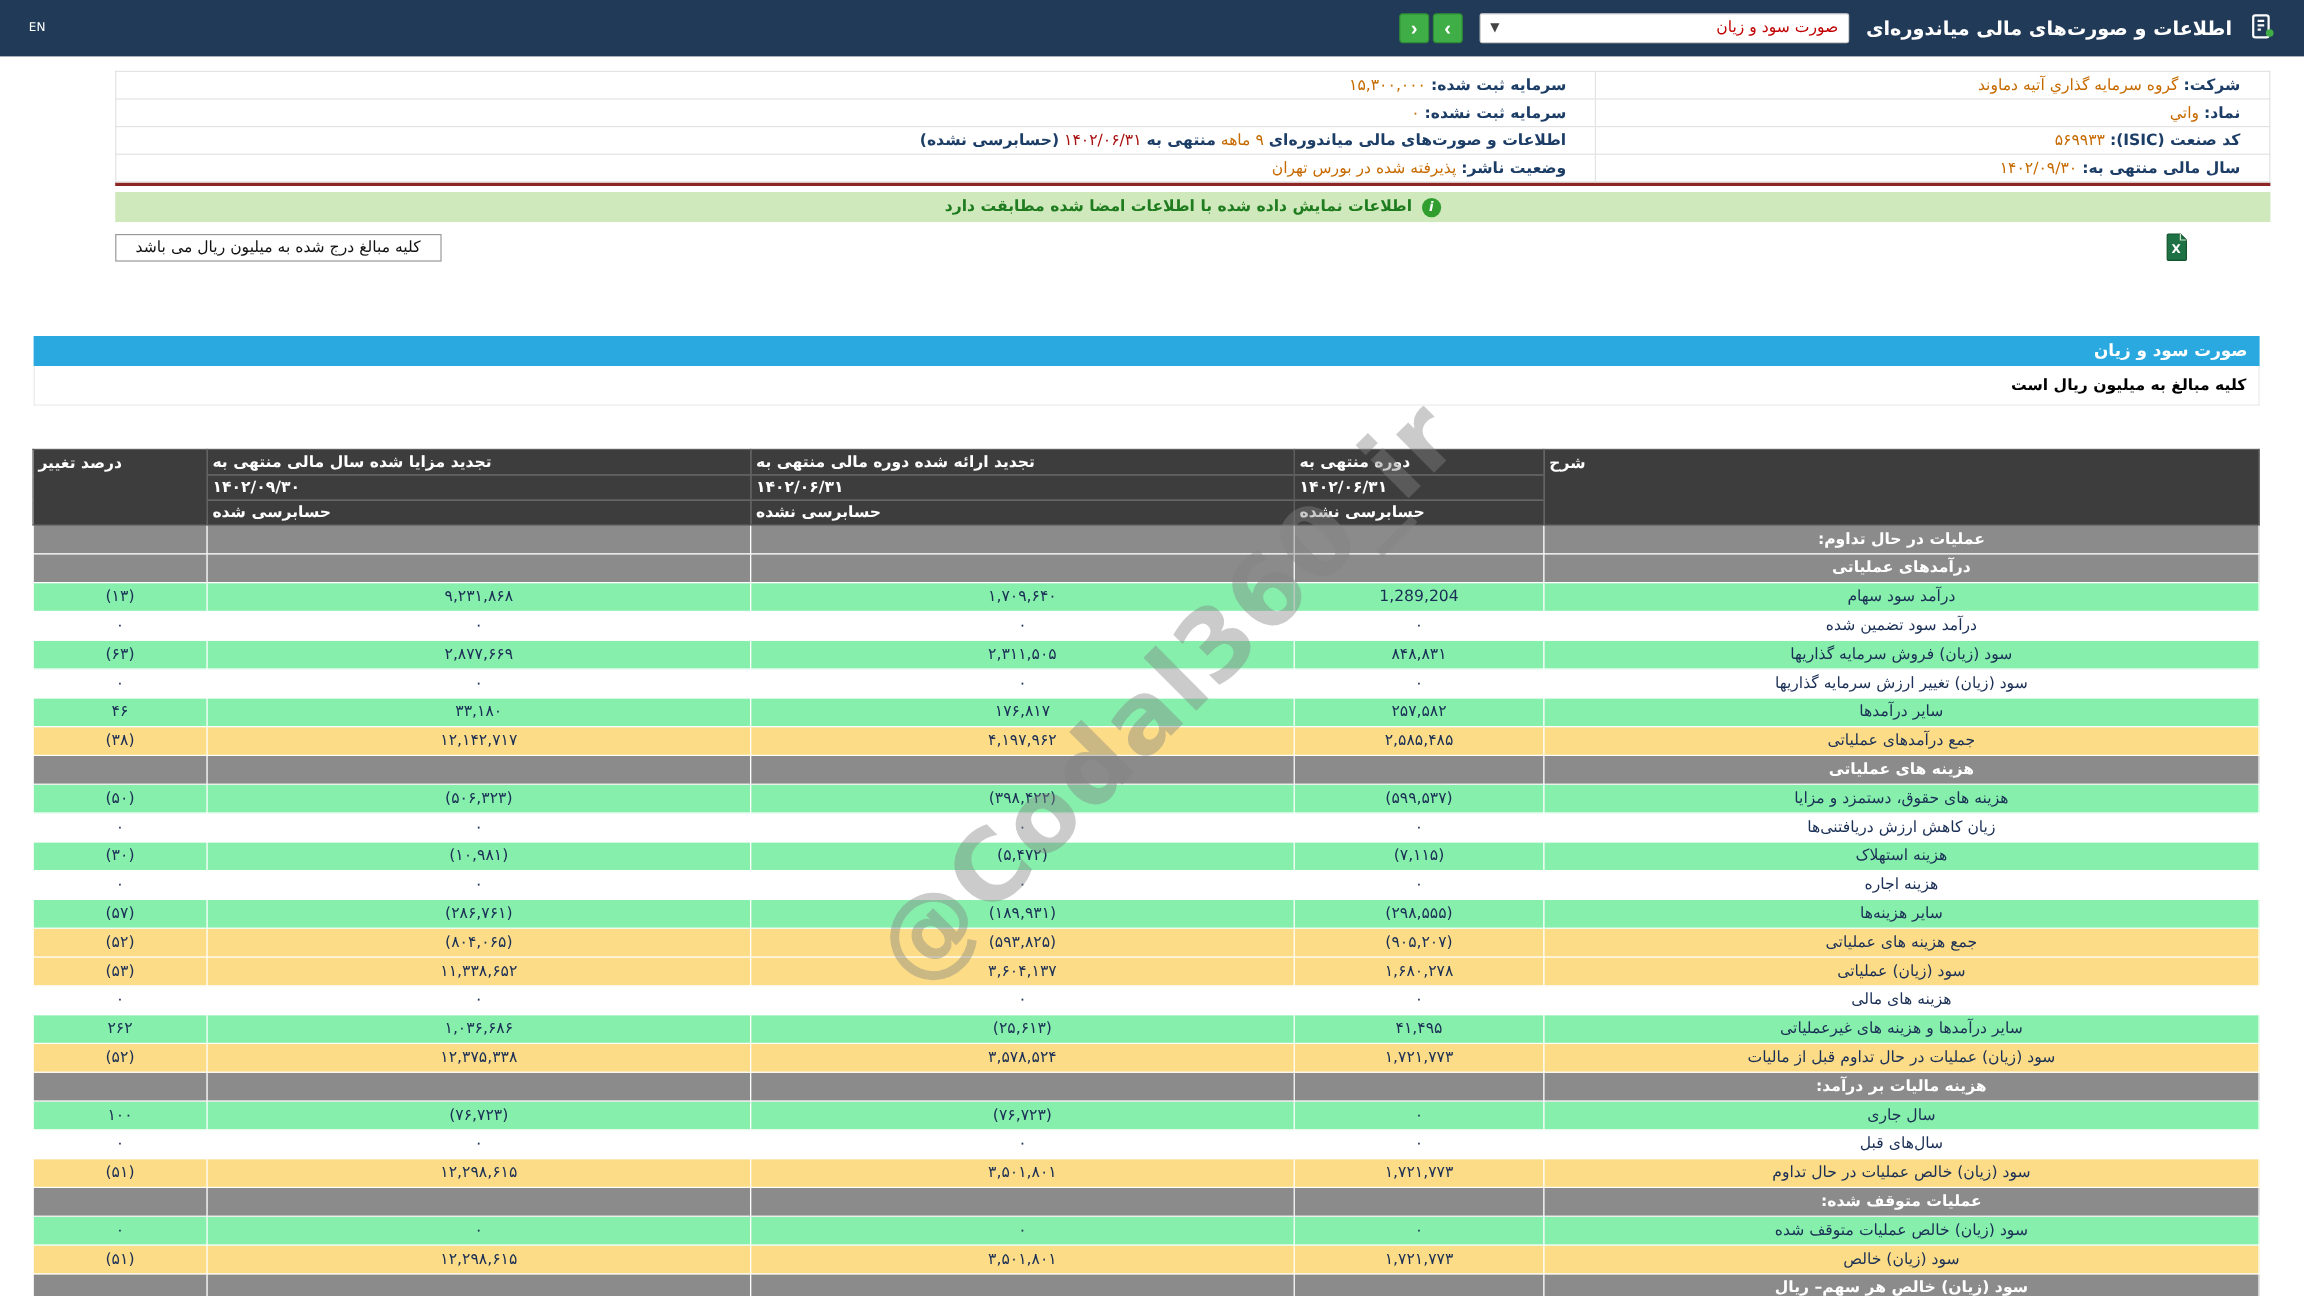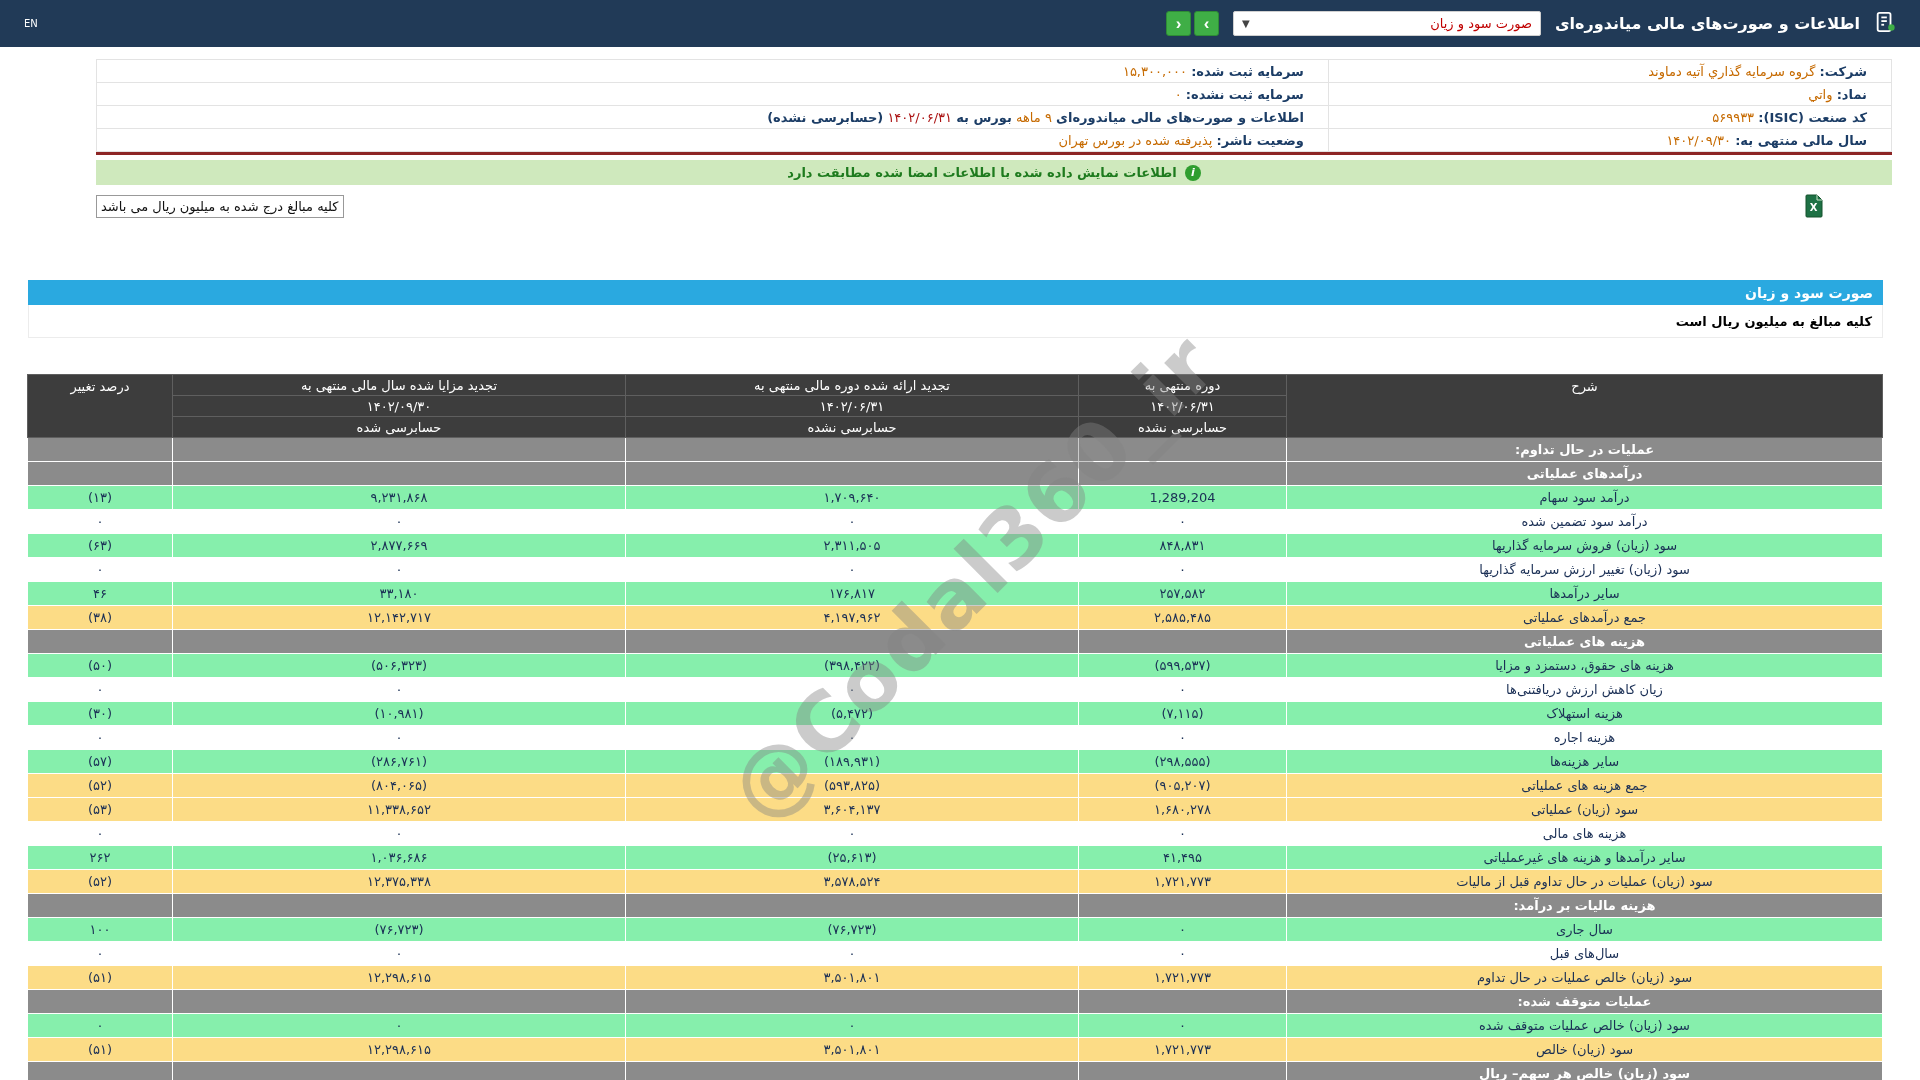--- a/index.html
+++ b/index.html
@@ -35,36 +35,36 @@
   .banner { margin:5px 28px 0 96px; height:25px; background:#cfe9bd; display:flex;
     align-items:center; justify-content:center; gap:8px; color:#1e7b1e;
     font-size:13px; font-weight:bold; }
   .info-icon { width:16px; height:16px; border-radius:50%; background:#2f9e2f; color:#fff;
     font-size:11px; font-weight:bold; font-style:italic; display:flex; align-items:center;
     justify-content:center; flex:0 0 auto; }
 
   
   .note-row { margin:9px 96px 0 96px; display:flex; justify-content:space-between;
     align-items:center; }
-  .note-box { border:1px solid #999; background:#fff; padding:3px 4px; font-size:13px;
+  .note-box { border:1px solid #999; background:#fff; padding:3px 16px; font-size:13px;
     color:#111; }
   .excel-icon { cursor:pointer; display:inline-flex; }
 
   
   .stmt { margin:62px 37px 0 28px; }
   .stmt-title { height:25px; background:#2aa9e0; color:#fff; font-weight:bold;
     font-size:14px; display:flex; align-items:center; padding:0 10px; }
   .stmt-sub { height:28px; background:#fff; border:1px solid #ececec; border-top:none;
     color:#000; font-weight:bold; font-size:13px; display:flex; align-items:center;
     padding:16px 10px;text-align:center; }
 
   .main-table { width:100%; border-collapse:collapse; font-size:13px; table-layout:fixed;
     margin-top:36px; }
-  .main-table th { background:#3d3d3d; color:#fff; font-weight:normal;
-    border:1px solid #5f5f5f; height:21px; text-align:center; padding:2px 4px; }
+  .main-table th { background:#3d3d3d; color:#fff; font-weight:bold;
+    border:1px solid #5f5f5f; height:21px; text-align:left; padding:2px 4px; }
   .main-table th.rowspan-top { vertical-align:top; padding-top:4px; }
   .main-table td { border:1px solid #fff; height:24px; padding:0 8px; color:#1a2f55; }
   .td-label { text-align:center; }
   .td-val { text-align:center; }
   .neg { color:#d40000; }
   .row-blue td { background:#86efac; }
   .row-white td { background:#fff; }
   .row-yellow td { background:#fcdc86; }
   .row-section td { background:#8b8b8b; color:#fff; font-weight:bold; }
 
@@ -124,21 +124,21 @@
       </td>
     </tr>
     <tr>
       <td>
         <span class="ilabel">کد صنعت (ISIC):</span>
         <span class="ival">۵۶۹۹۳۳</span>
       </td>
       <td>
         <span class="ilabel">اطلاعات و صورت‌های مالی میاندوره‌ای</span>
         <span class="ival">۹ ماهه</span>
-        <span class="ilabel">بورس به</span>
+        <span class="ilabel">منتهی به</span>
         <span class="ival-red">۱۴۰۲/۰۶/۳۱</span>
         <span class="ilabel">(حسابرسی نشده)</span>
       </td>
     </tr>
     <tr>
       <td>
         <span class="ilabel">سال مالی منتهی به:</span>
         <span class="ival">۱۴۰۲/۰۹/۳۰</span>
       </td>
       <td>

